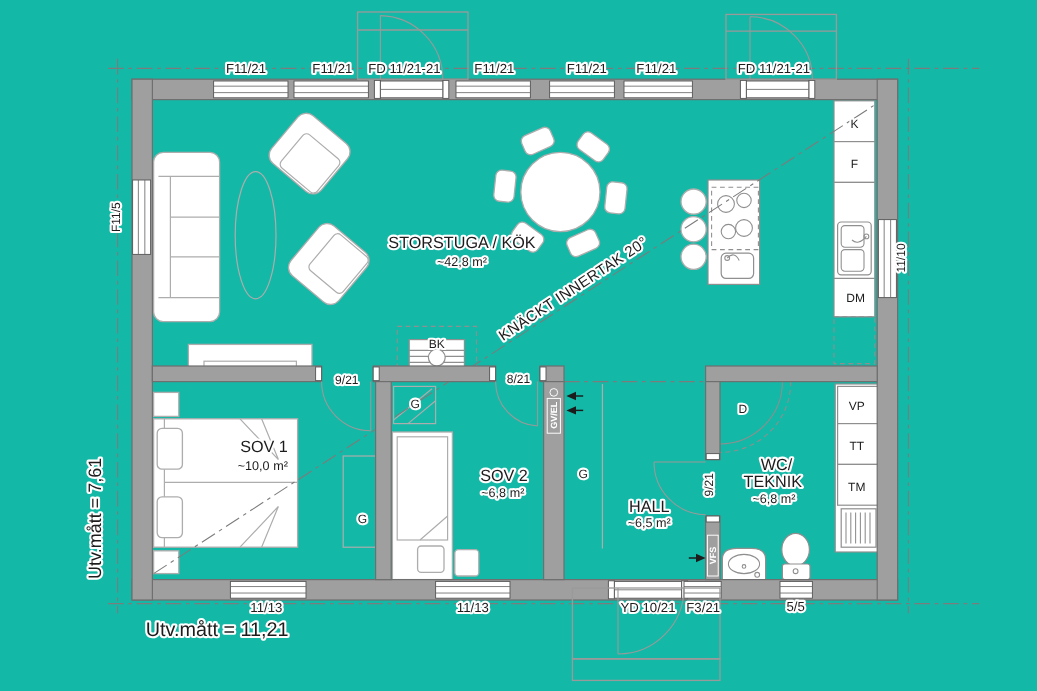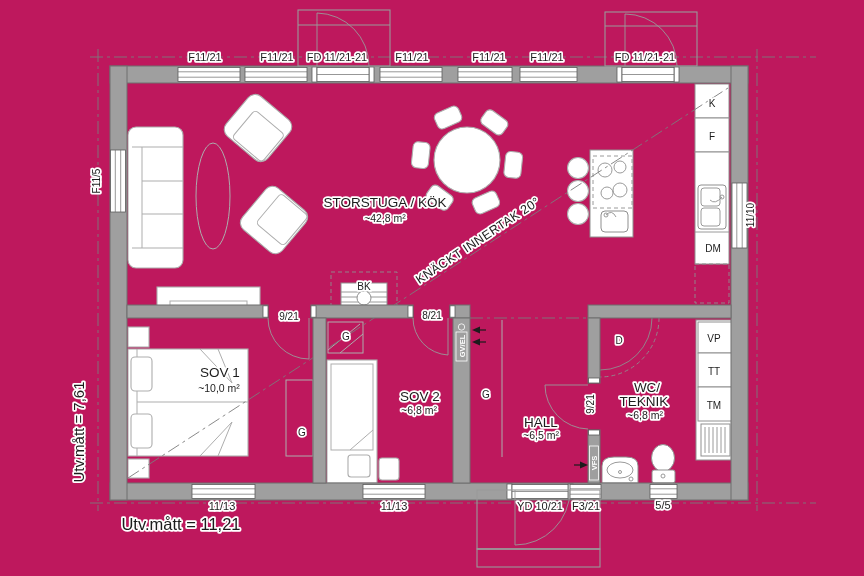--- a/index.html
+++ b/index.html
@@ -1,16 +1,16 @@
 <!DOCTYPE html>
 <html><head>
 <meta charset="utf-8">
 <style>
   html,body{margin:0;padding:0;background:#fff;}
-  #stage{position:relative;width:864px;height:576px;background:#be185d;overflow:hidden;
+  #stage{position:relative;width:864px;height:576px;background:#14b8a6;overflow:hidden;
          font-family:"Liberation Sans",sans-serif;}
   svg text{font-family:"Liberation Sans",sans-serif;fill:#1c1c1c;}
   .s-wall{fill:#9f9f9f;stroke:#6f6f6f;stroke-width:1;}
   .s-win{fill:#fff;stroke:#5a5a5a;stroke-width:0.8;}
   .s-glz{stroke:#6a6a6a;stroke-width:0.7;fill:none;}
   .s-cap{fill:#fff;stroke:#5a5a5a;stroke-width:0.8;}
   .s-furn{fill:#fff;stroke:#adadad;stroke-width:1.1;}
   .s-furn2{fill:none;stroke:#adadad;stroke-width:1;}
   .s-fix{fill:#fff;stroke:#8f8f8f;stroke-width:1;}
   .s-fix2{fill:none;stroke:#8f8f8f;stroke-width:0.9;}

